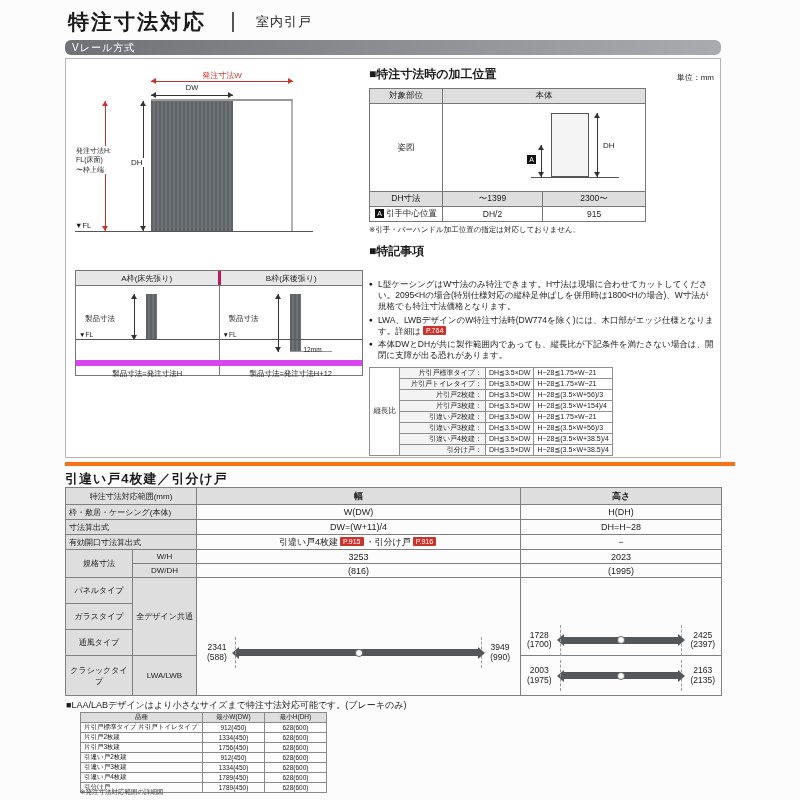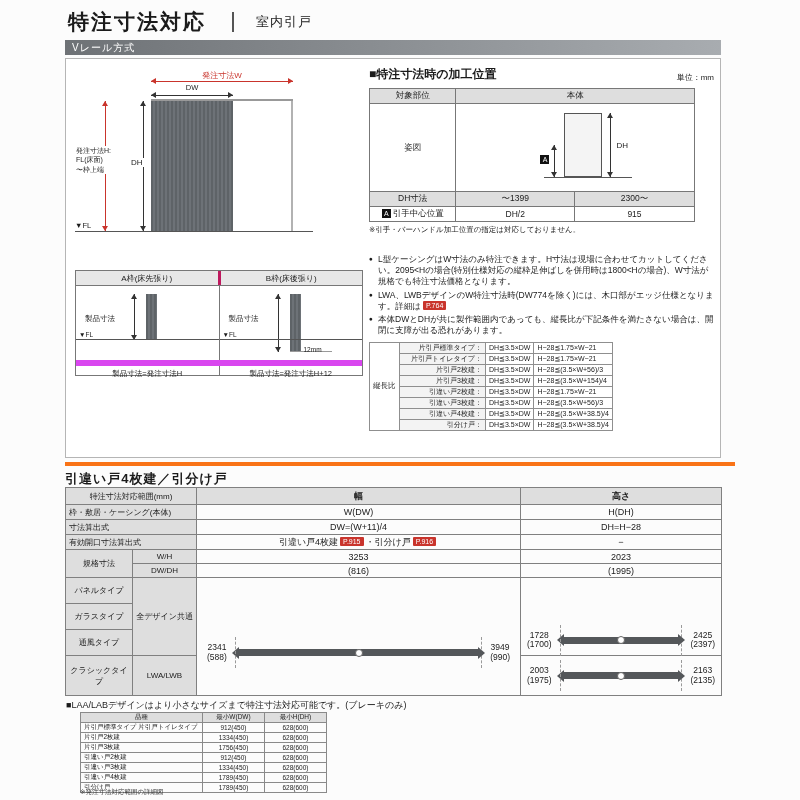--- a/index.html
+++ b/index.html
@@ -11,21 +11,21 @@
   .gray { background:#dedede; }
 
   
   .header { position:absolute; left:68px; top:8px; display:flex; align-items:center; }
   .page-title { font-size:21px; font-weight:bold; letter-spacing:2px; }
   .title-div { width:2px; height:20px; background:#555; margin:0 22px 0 26px; }
   .page-subtitle { font-size:13px; letter-spacing:1px; }
 
   .rail-bar { position:absolute; left:65px; top:40px; width:656px; height:15px;
     background:linear-gradient(90deg,#6e7276,#a8acb0); color:#fff; font-size:10px;
-    line-height:15px; padding-left:7px; letter-spacing:1px; }
+    line-height:15px; padding-left:7px; letter-spacing:1px;border-radius:6px; }
 
   .content-box { position:absolute; left:65px; top:58px; width:656px; height:400px; border:1px solid #b5b5b5; background:#fff; }
   .sec-h { font-size:12px; font-weight:bold; }
 
   
   .left-col { position:absolute; left:9px; top:7px; width:292px; }
   .diagram { position:relative; height:186px; margin-top:4px; }
 
   .harrow { position:absolute; height:1px; background:currentColor; }
   .harrow::before,.harrow::after { content:""; position:absolute; top:-3px; border-top:3px solid transparent; border-bottom:3px solid transparent; }
@@ -49,36 +49,36 @@
   .mm12 { position:absolute; left:84px; bottom:7px; font-size:6.5px; }
   .frames-footer { display:flex; height:15px; border-top:6px solid #d946ef; font-size:7.5px; }
   .frames-footer>div { flex:1; text-align:center; line-height:15px; }
   .frames-footer>div:first-child { border-right:1px solid #777; }
 
   
   .right-col { position:absolute; left:303px; top:7px; width:345px; }
   .right-head { display:flex; justify-content:space-between; align-items:flex-end; }
   .unit { font-size:8px; }
 
-  table.proc { width:326px; border-collapse:collapse; margin-top:5px; font-size:8.5px; }
+  table.proc { width:277px; border-collapse:collapse; margin-top:5px; font-size:8.5px; }
   .proc td { border:1px solid #777; padding:0 2px; }
   .fig { position:relative; height:86px; }
   .fig-rect { position:absolute; left:108px; top:8px; width:38px; height:64px; border:1px solid #555; background:#f4f4f4; }
   .abox { display:inline-block; width:9px; height:9px; background:#111; color:#fff; font-size:7px; line-height:9px; text-align:center; margin-right:2px; }
 
   .proc-note { font-size:7.5px; margin-top:3px; }
 
   .notes-list { margin-top:19px; width:345px; font-size:8.5px; line-height:1.32; list-style:none; }
   .notes-list li { position:relative; padding-left:9px; margin-bottom:2px; }
   .notes-list li::before { content:"●"; position:absolute; left:0; top:1px; font-size:6.5px; }
   .pbadge { display:inline-block; background:#c9342c; color:#fff; font-size:7px; line-height:9px; padding:0 3px; margin:0 2px; border-radius:1px; vertical-align:1px; }
 
   table.ratio { border-collapse:collapse; font-size:7px; margin-top:5px; }
   .ratio td { border:1px solid #8f8f8f; height:10px; padding:0 3px; white-space:nowrap; }
-  .ratio .rlabel { width:30px; text-align:left; font-size:7.5px; }
+  .ratio .rlabel { width:30px; text-align:right; font-size:7.5px; }
   .ratio .rname { text-align:right; width:86px; background:#f3f3f3; }
 
   
   .section2 { position:absolute; left:65px; top:462px; width:670px; border-top:4px solid #f97316; padding-top:4px; }
   .section2-title { font-size:13px; font-weight:bold; letter-spacing:1px; }
 
   table.range { position:absolute; left:65px; top:487px; width:656px; border-collapse:collapse; table-layout:fixed; font-size:9px; }
   .range td { border:1px solid #808080; padding:0 3px; }
   .range td.glab { background:#dedede; font-size:8px; }
 
@@ -200,20 +200,21 @@
       </tr>
       <tr style="height:15px">
         <td class="c"><span class="abox">A</span><span>引手中心位置</span></td>
         <td class="c">DH/2</td>
         <td class="c">915</td>
       </tr>
       </tbody>
     </table>
     <div class="proc-note">※引手・バーハンドル加工位置の指定は対応しておりません。</div>
 
+    <div class="sec-h" style="margin-top:8px;">■特記事項</div>
     <ul class="notes-list">
       <li><span>L型ケーシングはW寸法のみ特注できます。H寸法は現場に合わせてカットしてください。2095&lt;Hの場合(特別仕様対応の縦枠足伸ばしを併用時は1800&lt;Hの場合)、W寸法が規格でも特注寸法価格となります。</span></li>
       <li><span>LWA、LWBデザインのW特注寸法時(DW774を除く)には、木口部がエッジ仕様となります。詳細は</span><span class="pbadge">P.764</span></li>
       <li><span>本体DWとDHが共に製作範囲内であっても、縦長比が下記条件を満たさない場合は、開閉に支障が出る恐れがあります。</span></li>
     </ul>
 
     <table class="ratio">
       <tbody>
       <tr>
             <td class="rlabel" rowspan="8">縦長比</td>

